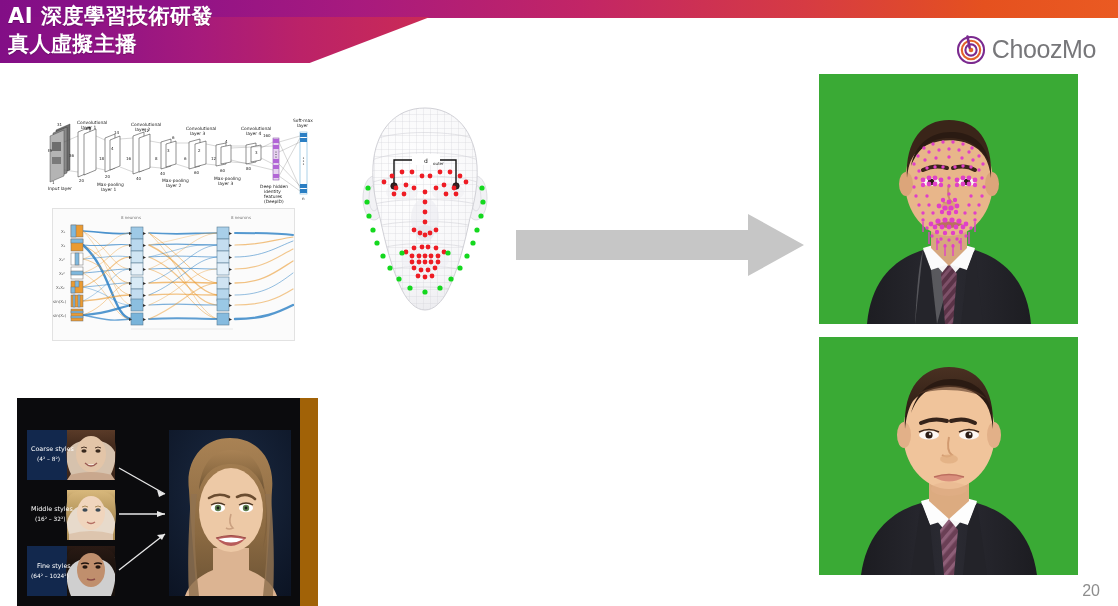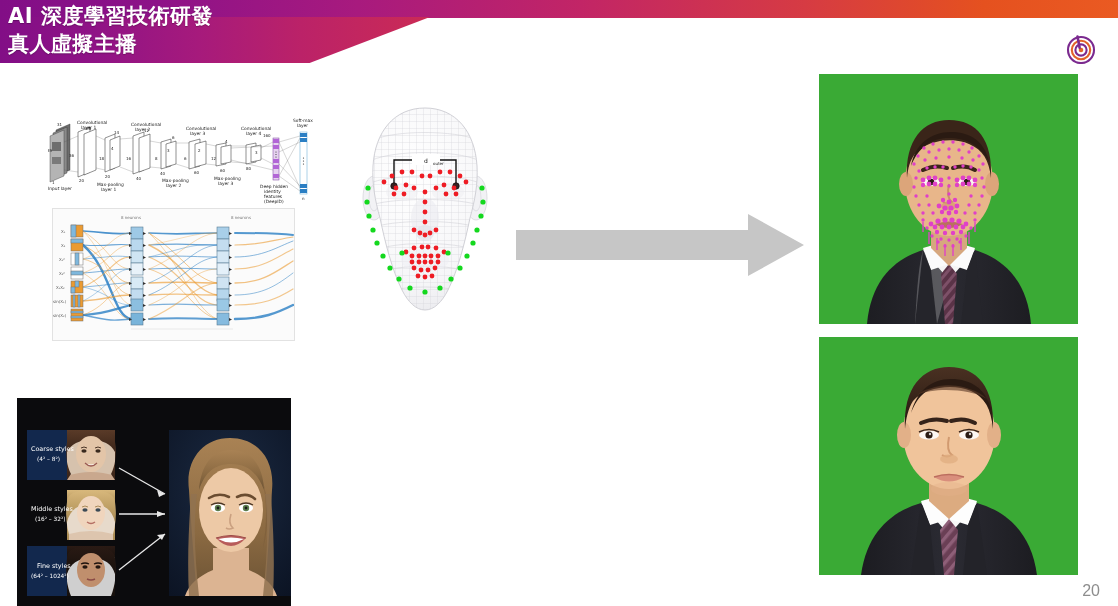--- a/index.html
+++ b/index.html
@@ -65,21 +65,21 @@
 
   
   #headmesh-figure { left: 332px; top: 100px; width: 186px; height: 228px; background:#fff; }
   #headmesh-figure svg { display:block; }
 
   
   #flow-arrow { left: 516px; top: 212px; width: 290px; height: 66px; }
   #flow-arrow svg { display:block; }
 
   
-  #stylegan-figure { left: 17px; top: 398px; width: 274px; height: 208px; background:#737373; }
+  #stylegan-figure { left: 17px; top: 398px; width: 301px; height: 208px; background:#a16207; }
   #stylegan-figure svg { display:block; }
 
   
   #portrait-landmarks { left: 819px; top: 74px; width: 259px; height: 250px; background:#3aaa35; }
   #portrait-clean     { left: 819px; top: 337px; width: 259px; height: 238px; background:#3aaa35; }
   #portrait-landmarks svg, #portrait-clean svg { display:block; }
 
   
   .page-num {
     position: absolute; right: 18px; bottom: 6px;
@@ -102,20 +102,21 @@
   <div class="logo-wrap">
     <span>
       <svg class="logo-mark" viewBox="0 0 30 30">
         <circle cx="15" cy="16" r="13" fill="none" stroke="#7b2a8f" stroke-width="2.1"></circle>
         <circle cx="15" cy="16" r="9.2" fill="none" stroke="#e2622a" stroke-width="2.1"></circle>
         <circle cx="15" cy="16" r="5.6" fill="none" stroke="#7b2a8f" stroke-width="2.1"></circle>
         <circle cx="15" cy="16" r="2.3" fill="#e2622a"></circle>
         <path d="M11.5 2.5 L13.6 13.8" stroke="#7b2a8f" stroke-width="2.6" stroke-linecap="round" fill="none"></path>
       </svg>
     </span>
+    <span class="logo-text">ChoozMo</span>
   </div>
 
   <div class="fig" id="cnn-figure">
     <span class="sr">DeepID convolutional neural network architecture</span>
     <svg width="290" height="92" viewBox="0 0 290 92">
       <g font-family="DejaVu Sans, sans-serif" font-size="4.4" fill="#1a1a1a">
 
         <g>
           <polygon points="8,18 22,12 22,58 8,64" fill="#6d6d6d" stroke="#333" stroke-width="0.4"></polygon>
           <polygon points="5,21 19,15 19,61 5,67" fill="#8a8a8a" stroke="#333" stroke-width="0.4"></polygon>

